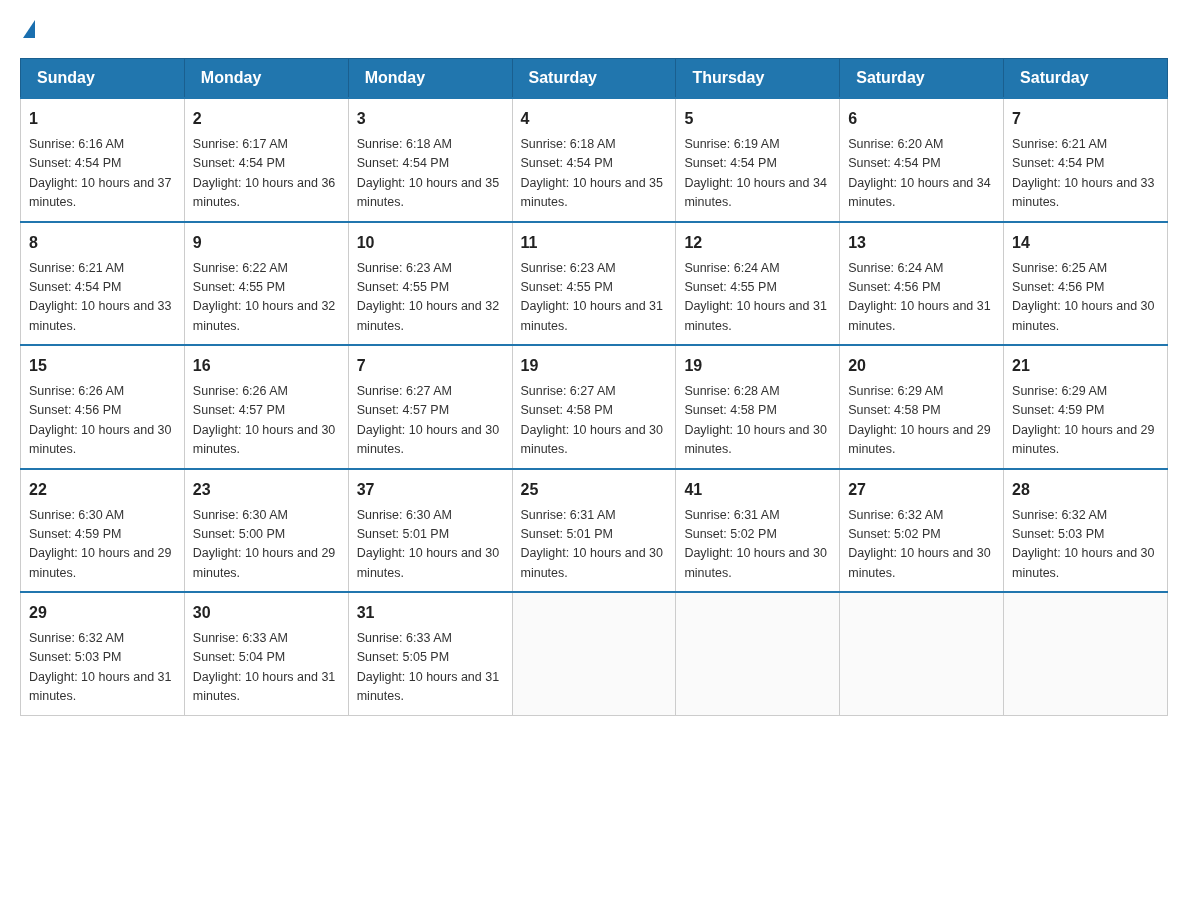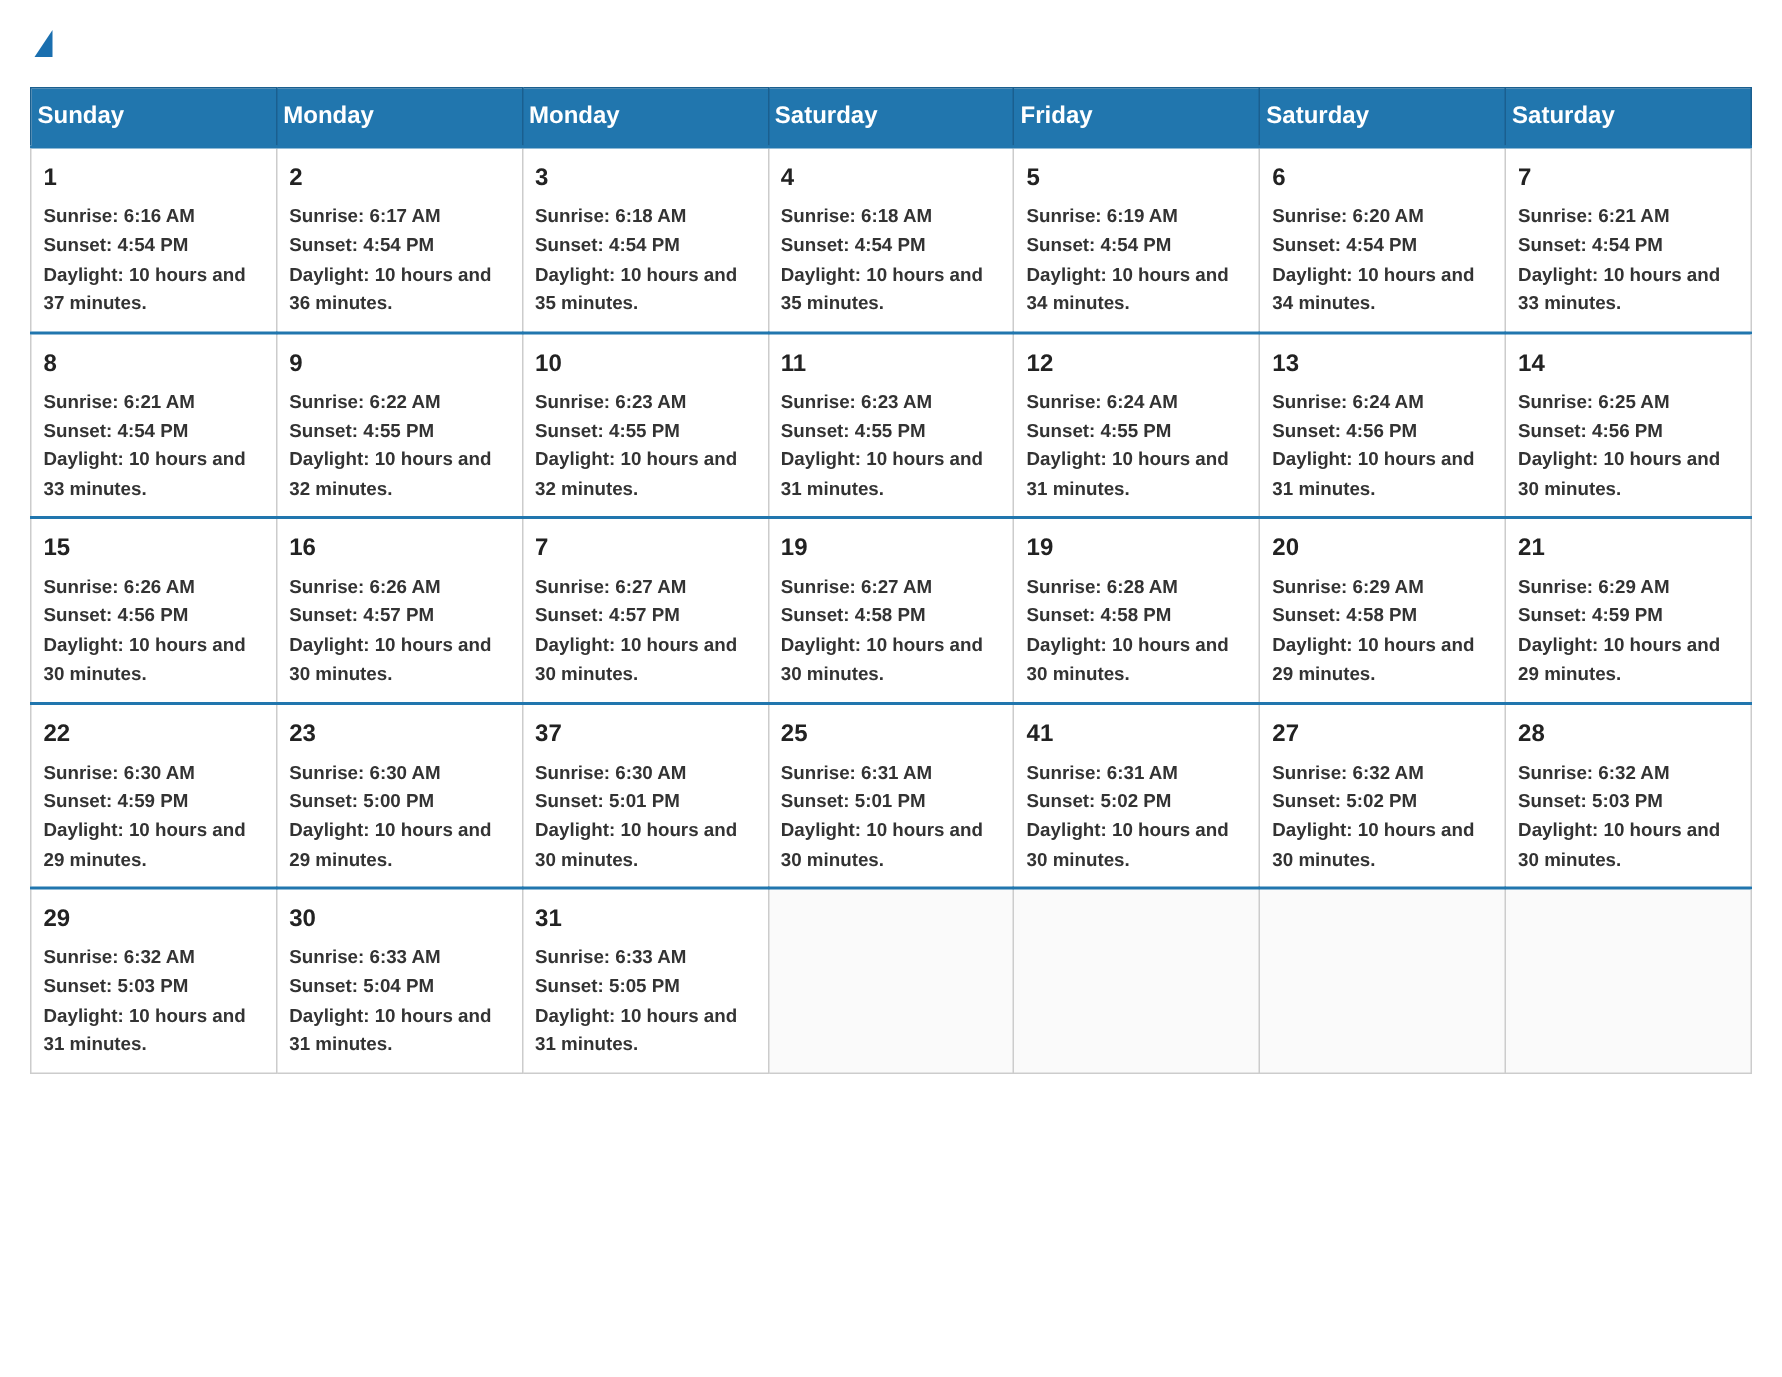--- a/index.html
+++ b/index.html
@@ -59,21 +59,21 @@
     table {
       width: 100%;
       border-collapse: collapse;
       table-layout: fixed;
     }
     thead th {
       background-color: #2176ae;
       color: #fff;
       font-size: 16px;
       font-weight: bold;
-      padding: 10px 4px;
+      padding: 10px 16px;
       text-align: left;
       border: 1px solid #1a5f8f;
     }
     tbody td {
       vertical-align: top;
       padding: 8px;
       border: 1px solid #ccc;
       font-size: 13px;
       color: #333;
       line-height: 1.5;
@@ -86,21 +86,20 @@
       font-size: 16px;
       font-weight: bold;
       color: #222;
       display: block;
       margin-bottom: 4px;
     }
     .day-info {
       font-size: 12.5px;
       color: #333;
       line-height: 1.55;
-      font-weight: bold;
     }
     .empty-cell {
       background: #fafafa;
     }
     .logo-line1 {
       display: flex;
       align-items: center;
     }
   </style>
 </head>
@@ -122,21 +121,21 @@
   </div>
 </div>
 
 <table>
   <thead>
     <tr id="header-row">
         <th>Sunday</th>
         <th>Monday</th>
         <th>Monday</th>
         <th>Saturday</th>
-        <th>Friday</th>
+        <th>Thursday</th>
         <th>Saturday</th>
         <th>Saturday</th>
       </tr>
   </thead>
   <tbody id="calendar-body">
       <tr>
         <td>
           <span class="day-num">1</span>
           <div class="day-info">Sunrise: 6:16 AM<br>Sunset: 4:54 PM<br>Daylight: 10 hours and 37 minutes.</div>
         </td>

